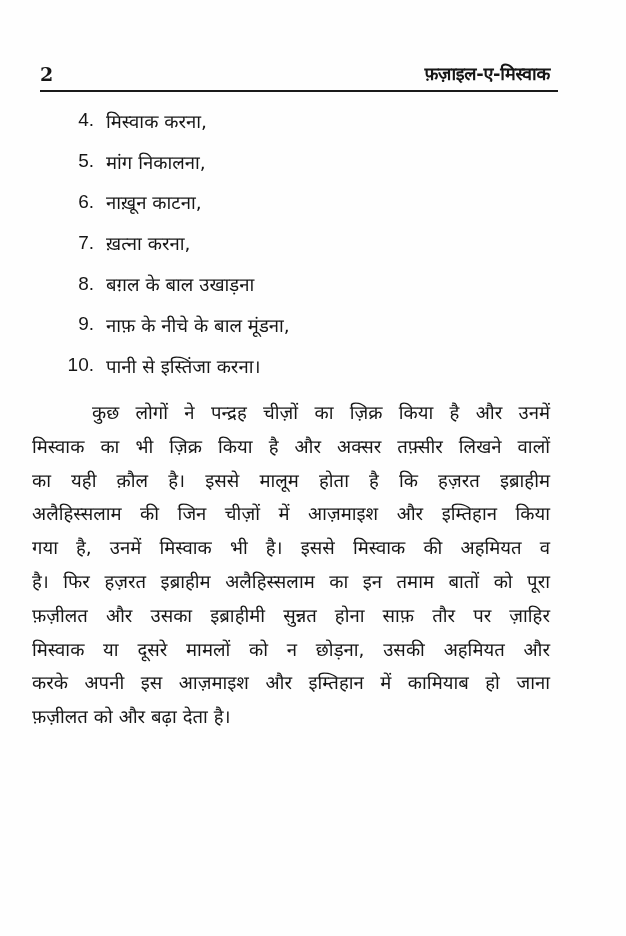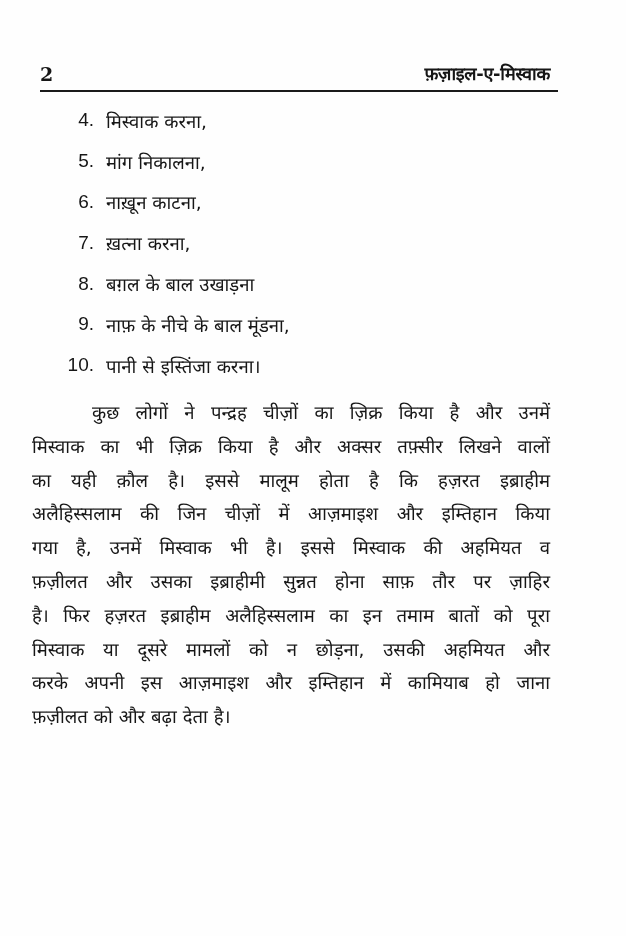--- a/index.html
+++ b/index.html
@@ -136,20 +136,20 @@
       <span class="list-text">पानी से इस्तिंजा करना।</span>
     </li>
   </ul>
 
   <div class="body-text">
     <div class="line indent">कुछ लोगों ने पन्द्रह चीज़ों का ज़िक्र किया है और उनमें</div>
     <div class="line">मिस्वाक का भी ज़िक्र किया है और अक्सर तफ़्सीर लिखने वालों</div>
     <div class="line">का यही क़ौल है। इससे मालूम होता है कि हज़रत इब्राहीम</div>
     <div class="line">अलैहिस्सलाम की जिन चीज़ों में आज़माइश और इम्तिहान किया</div>
     <div class="line">गया है, उनमें मिस्वाक भी है। इससे मिस्वाक की अहमियत व</div>
+    <div class="line">है। फिर हज़रत इब्राहीम अलैहिस्सलाम का इन तमाम बातों को पूरा</div>
     <div class="line">फ़ज़ीलत और उसका इब्राहीमी सुन्नत होना साफ़ तौर पर ज़ाहिर</div>
-    <div class="line">है। फिर हज़रत इब्राहीम अलैहिस्सलाम का इन तमाम बातों को पूरा</div>
     <div class="line">मिस्वाक या दूसरे मामलों को न छोड़ना, उसकी अहमियत और</div>
     <div class="line">करके अपनी इस आज़माइश और इम्तिहान में कामियाब हो जाना</div>
     <div class="line last">फ़ज़ीलत को और बढ़ा देता है।</div>
   </div>
 
 </div>
 
 </body></html>

